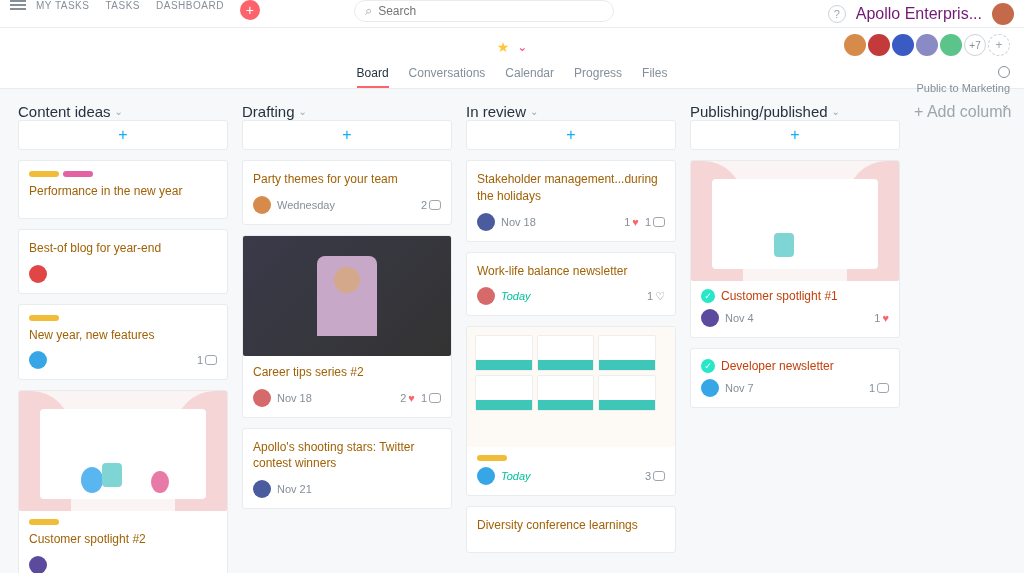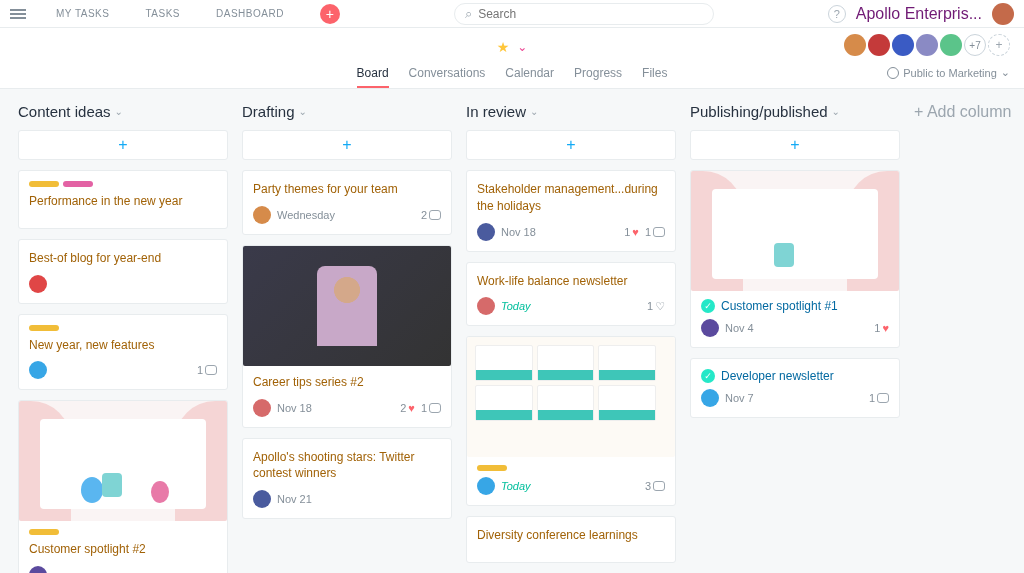--- a/index.html
+++ b/index.html
@@ -1,17 +1,17 @@
 <!DOCTYPE html>
 <html><head>
 <meta charset="utf-8">
 <style>
 * { box-sizing: border-box; margin: 0; padding: 0; }
 body { font-family: -apple-system, BlinkMacSystemFont, "Segoe UI", Helvetica, Arial, sans-serif; background: #f6f8f9; color: #273240; font-size: 13px; width: 1024px; height: 573px; overflow: hidden; }
-.topbar { height: 28px; background: #fff; border-bottom: 1px solid #e8ecee; display: flex; align-items: center; padding: 0 10px; gap: 24px; }
+.topbar { height: 28px; background: #fff; border-bottom: 1px solid #e8ecee; display: flex; padding: 0 10px; gap: 4px; }
 .hamburger { width: 16px; display: flex; flex-direction: column; gap: 2px; cursor: pointer; }
 .hamburger span { height: 2px; background: #848f99; }
 .nav-link { font-size: 10px; color: #848f99; letter-spacing: 0.5px; cursor: pointer; padding: 0 6px; }
 .omni-btn { width: 20px; height: 20px; border-radius: 50%; background: #fc636b; color: #fff; display: flex; align-items: center; justify-content: center; font-size: 14px; cursor: pointer; margin-left: 6px; }
 .search-box { margin-left: 90px; display: flex; align-items: center; border: 1px solid #e8ecee; border-radius: 14px; height: 22px; width: 260px; padding: 0 10px; color: #9ca6af; gap: 6px; }
 .search-box input { border: none; outline: none; font-size: 12px; flex: 1; color: #7f1d1d; background: transparent; }
 .top-right { margin-left: auto; display: flex; align-items: center; gap: 10px; }
 .help-icon { width: 18px; height: 18px; border: 1px solid #cbd4db; border-radius: 50%; display: flex; align-items: center; justify-content: center; color: #9ca6af; font-size: 11px; }
 .workspace { font-size: 16px; color: #701a75; }
 .avatar { border-radius: 50%; display: inline-flex; align-items: center; justify-content: center; color: #fff; font-size: 10px; flex-shrink: 0; }
@@ -20,25 +20,25 @@
 .header { background: #fff; border-bottom: 1px solid #e8ecee; padding: 6px 0 0 0; }
 .header-title-row { display: flex; justify-content: center; align-items: center; position: relative; height: 26px; }
 .star { color: #ffc63a; font-size: 14px; margin-right: 4px; }
 .proj-title { color: #ed4794; font-size: 20px; font-weight: 400; }
 .title-chev { color: #ed4794; font-size: 12px; margin-left: 4px; }
 .header-right { position: absolute; right: 14px; top: 0; display: flex; align-items: center; gap: 2px; }
 .plus-member { width: 22px; height: 22px; border-radius: 50%; border: 1px dashed #cbd4db; display: flex; align-items: center; justify-content: center; color: #9ca6af; font-size: 12px; cursor: pointer; }
 .tabs { display: flex; justify-content: center; gap: 20px; margin-top: 6px; position: relative; }
 .tab { font-size: 12px; color: #848f99; padding-bottom: 6px; cursor: pointer; }
 .tab.active { color: #273240; border-bottom: 2px solid #fc636b; }
-.visibility { position: absolute; right: 14px; top: 0; font-size: 11px; color: #848f99; display: flex; align-items: flex-end; gap: 4px; }
+.visibility { position: absolute; right: 14px; top: 0; font-size: 11px; color: #848f99; display: flex; align-items: flex-end; gap: 4px; flex-direction: column; }
 .globe { width: 12px; height: 12px; border: 1px solid #848f99; border-radius: 50%; }
 .board { display: flex; gap: 14px; padding: 14px 18px; overflow-x: hidden; }
 .column { width: 210px; flex-shrink: 0; }
-.col-header { font-size: 15px; font-weight: 500; color: #273240; margin-bottom: 10px; display: flex; align-items: center; gap: 4px; cursor: pointer; }
+.col-header { font-size: 15px; font-weight: 500; color: #273240; display: flex; align-items: center; gap: 4px; cursor: pointer; }
 .col-chev { color: #9ca6af; font-size: 10px; }
 .add-card-btn { background: #fff; border: 1px solid #e8ecee; border-radius: 3px; height: 30px; display: flex; align-items: center; justify-content: center; color: #14aaf5; font-size: 16px; cursor: pointer; margin-bottom: 10px; }
 .card { background: #fff; border: 1px solid #e8ecee; border-radius: 3px; padding: 10px; margin-bottom: 10px; cursor: pointer; }
 .tag-row { display: flex; gap: 4px; margin-bottom: 6px; }
 .tag { width: 30px; height: 6px; border-radius: 3px; }
 .card-title { font-size: 12px; color: #a16207; line-height: 1.4; margin-bottom: 8px; }
 .card-footer { display: flex; align-items: center; gap: 6px; font-size: 11px; color: #848f99; }
 .card-footer .spacer { flex: 1; }
 .heart { color: #fc636b; }
 .like-count { display: flex; align-items: center; gap: 2px; color: #848f99; }
@@ -50,21 +50,21 @@
 .curtain-l { left: 0; border-top-right-radius: 40px; }
 .curtain-r { right: 0; border-top-left-radius: 40px; }
 .unicorn { position: absolute; left: 40%; bottom: 20%; width: 20px; height: 24px; background: #7fd4d4; border-radius: 4px; }
 .blob-blue { position: absolute; left: 30%; bottom: 15%; width: 22px; height: 26px; background: #5ab6f0; border-radius: 50%; }
 .blob-pink { position: absolute; right: 28%; bottom: 15%; width: 18px; height: 22px; background: #e87aa8; border-radius: 50%; }
 .cover-dashboard { background: #fdfaf5; padding: 8px; display: flex; flex-wrap: wrap; gap: 4px; align-content: flex-start; }
 .dash-card { width: 30%; height: 36px; background: #fff; border: 1px solid #eee; border-radius: 2px; position: relative; }
 .dash-card::after { content: ""; position: absolute; bottom: 0; left: 0; right: 0; height: 10px; background: #3ec6b8; }
 .completed { display: flex; align-items: center; gap: 6px; margin-bottom: 6px; }
 .check { width: 14px; height: 14px; border-radius: 50%; background: #25e8c8; display: flex; align-items: center; justify-content: center; color: #fff; font-size: 9px; }
-.completed-title { color: #0369a1; font-size: 12px; }
+.completed-title { color: #c2410c; font-size: 12px; }
 .date-green { color: #00bf9c; font-style: italic; }
 .add-column { color: #9ca6af; font-size: 16px; padding-top: 0; cursor: pointer; }
 .woman-silhouette { width: 60px; height: 80px; background: radial-gradient(circle at 50% 30%, #d4a88a 20%, transparent 21%), linear-gradient(#c8a8c8, #c8a8c8); border-radius: 8px 8px 0 0; position: relative; }
 .chat-icon { width: 12px; height: 10px; border: 1px solid #9ca6af; border-radius: 3px; position: relative; display: inline-block; }
 </style>
 </head>
 <body>
 
 <div class="topbar">
   <div class="hamburger">

